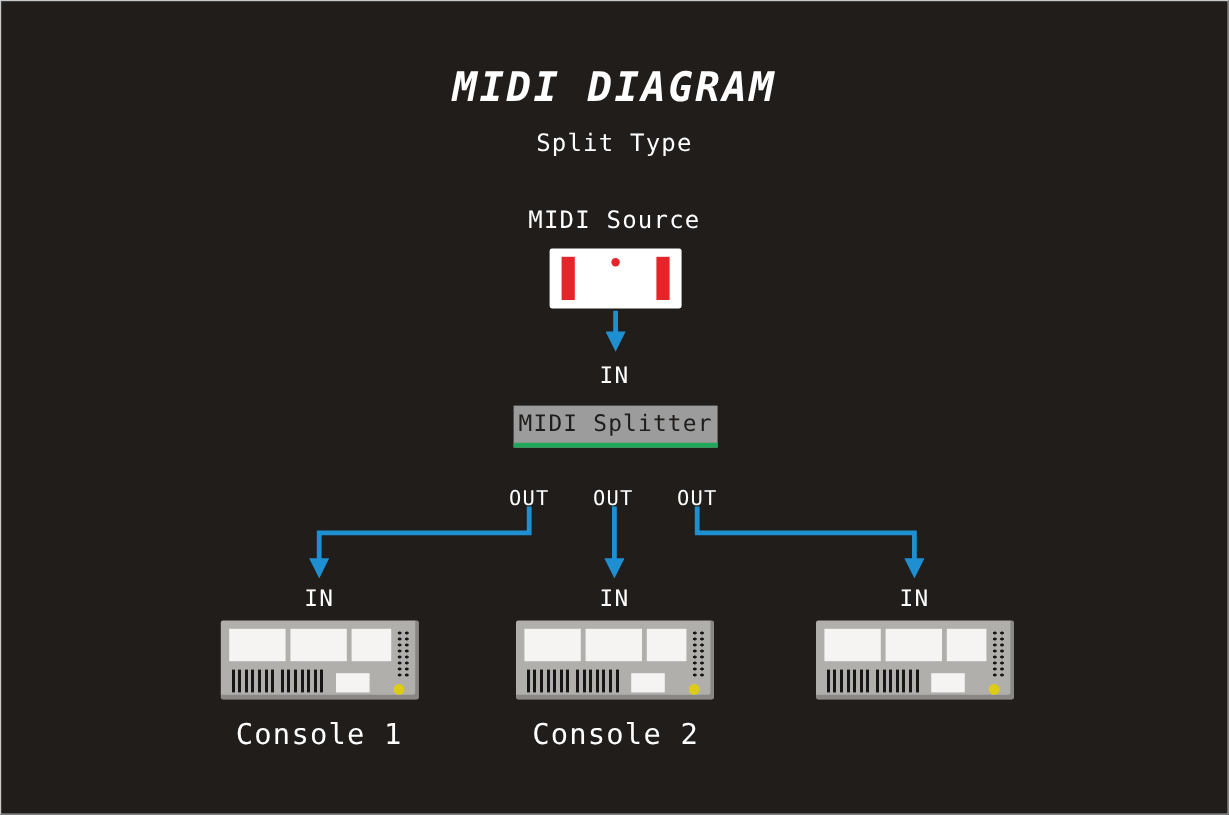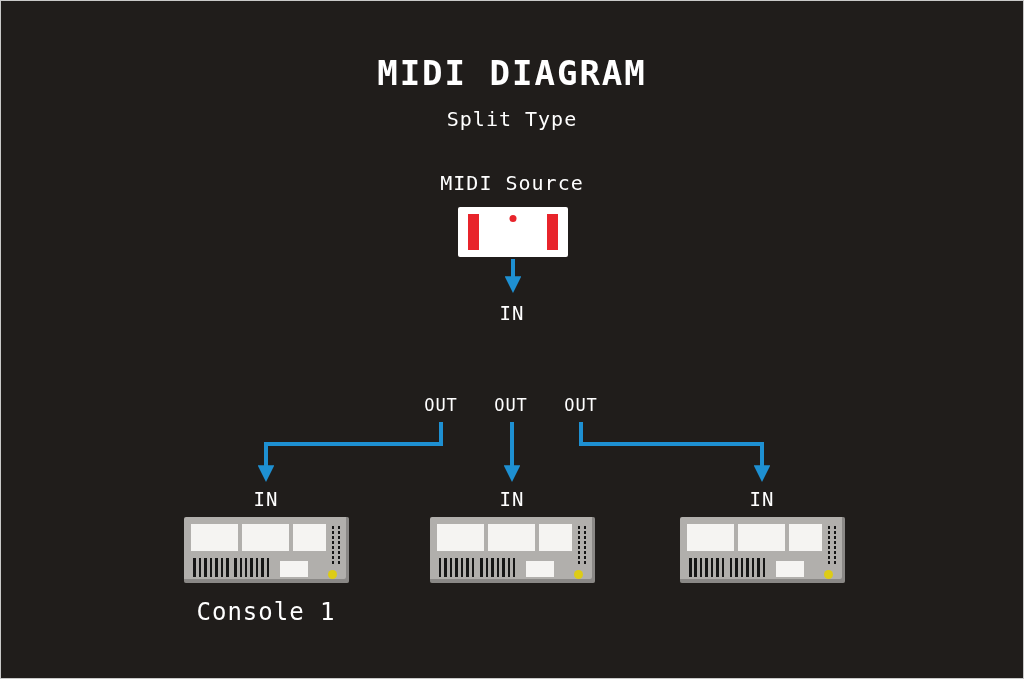--- a/index.html
+++ b/index.html
@@ -8,21 +8,21 @@
     width:1024px;height:679px;
     box-sizing:border-box;
     background:var(--background,#201d1b);
     border:1px solid var(--frame-border,#c9c9c9);
     font-family:"DejaVu Sans Mono","Liberation Mono",monospace;
     color:var(--text,#ffffff);
     overflow:hidden;
   }
   .abs{position:absolute;}
   .center-text{left:0;width:100%;text-align:center;}
-  .title{top:52px;font-size:34px;font-weight:bold;letter-spacing:2px;}
+  .title{top:52px;font-size:34px;font-weight:bold;letter-spacing:2px;font-style:italic;}
   .subtitle{top:106px;font-size:20px;letter-spacing:1px;}
   .source-label{top:170px;font-size:20px;letter-spacing:1px;}
 
   
   .source-box{left:457px;top:206px;width:110px;height:50px;background:#ffffff;border-radius:2px;}
   .source-bar{position:absolute;top:7px;width:11px;height:36px;background:var(--red,#e8242b);}
   .source-bar.left{left:10px;}
   .source-bar.right{right:10px;}
   .source-dot{position:absolute;top:8px;left:50%;transform:translateX(-50%);width:7px;height:7px;border-radius:50%;background:var(--red,#e8242b);}
 
@@ -30,21 +30,21 @@
 
   
   .splitter{
     left:427px;top:337px;width:170px;height:31px;
     background:var(--splitter-bg,#9c9c9c);
     color:var(--splitter-text,#1f1d1b);
     border-bottom:4px solid var(--splitter-underline,#1fa75a);
     font-size:19px;line-height:31px;text-align:center;letter-spacing:1px;
   }
 
-  .out-label{top:394px;font-size:17px;letter-spacing:1px;transform:translateX(-50%);}
+  .out-label{top:405px;font-size:17px;letter-spacing:1px;transform:translateX(-50%);}
   .in-label-bottom{top:487px;font-size:19px;letter-spacing:1px;transform:translateX(-50%);}
 
   
   .connectors{position:absolute;left:0;top:0;pointer-events:none;}
   .arrow-stroke{stroke:var(--arrow,#1e90d2);stroke-width:4;fill:none;stroke-linejoin:miter;}
   .arrow-fill{fill:var(--arrow,#1e90d2);}
 
   
   .console{
     top:516px;width:165px;height:66px;border-radius:2px;
@@ -80,20 +80,21 @@
 
   <div class="abs center-text subtitle">Split Type</div>
   <div class="abs source-box">
     <div class="source-bar left"></div>
     <div class="source-bar right"></div>
     <div class="source-dot"></div>
   </div>
 
   <div class="abs center-text in-label-top">IN</div>
 
+  <div class="abs splitter">MIDI Splitter</div>
 
   <div class="abs out-label" style="left:440px">OUT</div>
   <div class="abs out-label" style="left:510px">OUT</div>
   <div class="abs out-label" style="left:580px">OUT</div>
 
   <svg class="connectors" width="1024" height="679" viewBox="0 0 1024 679" aria-hidden="true">
     <defs>
       <marker id="ah" viewBox="0 0 10 10" refX="7" refY="5" markerWidth="4.2" markerHeight="4.2" orient="auto-start-reverse">
         <path class="arrow-fill" d="M0,0 L10,5 L0,10 z"></path>
       </marker>
@@ -135,14 +136,15 @@
     <div class="c-rect c-r2"></div>
     <div class="c-rect c-r3"></div>
     <div class="c-stripes c-s1"></div>
     <div class="c-stripes c-s2"></div>
     <div class="c-dots"></div>
     <div class="c-small"></div>
     <div class="c-led"></div>
   </div>
 
   <div class="abs console-label" style="left:265px">Console 1</div>
+  <div class="abs console-label" style="left:512px">Console 2</div>
 
 </div>
 
 </body></html>

